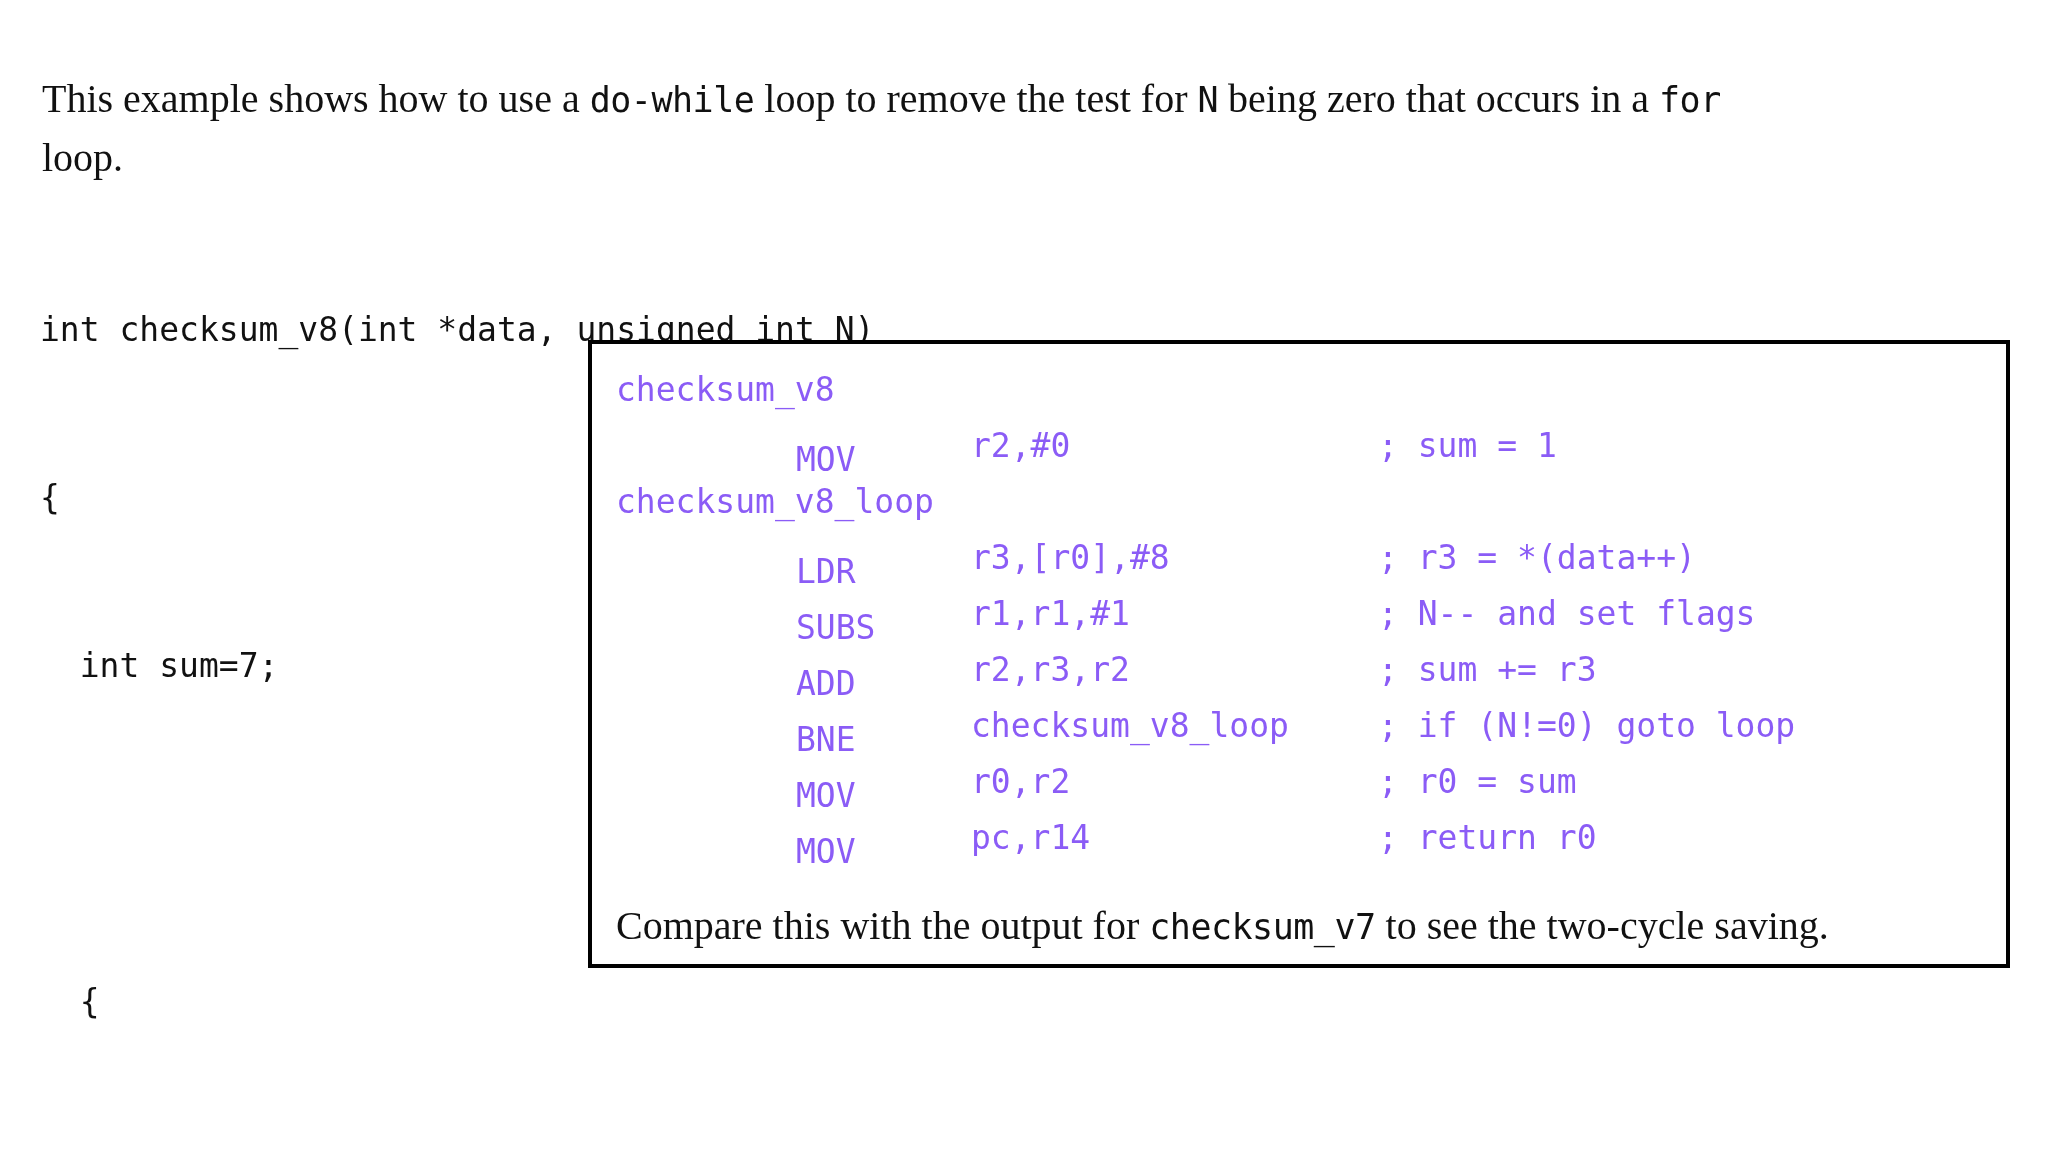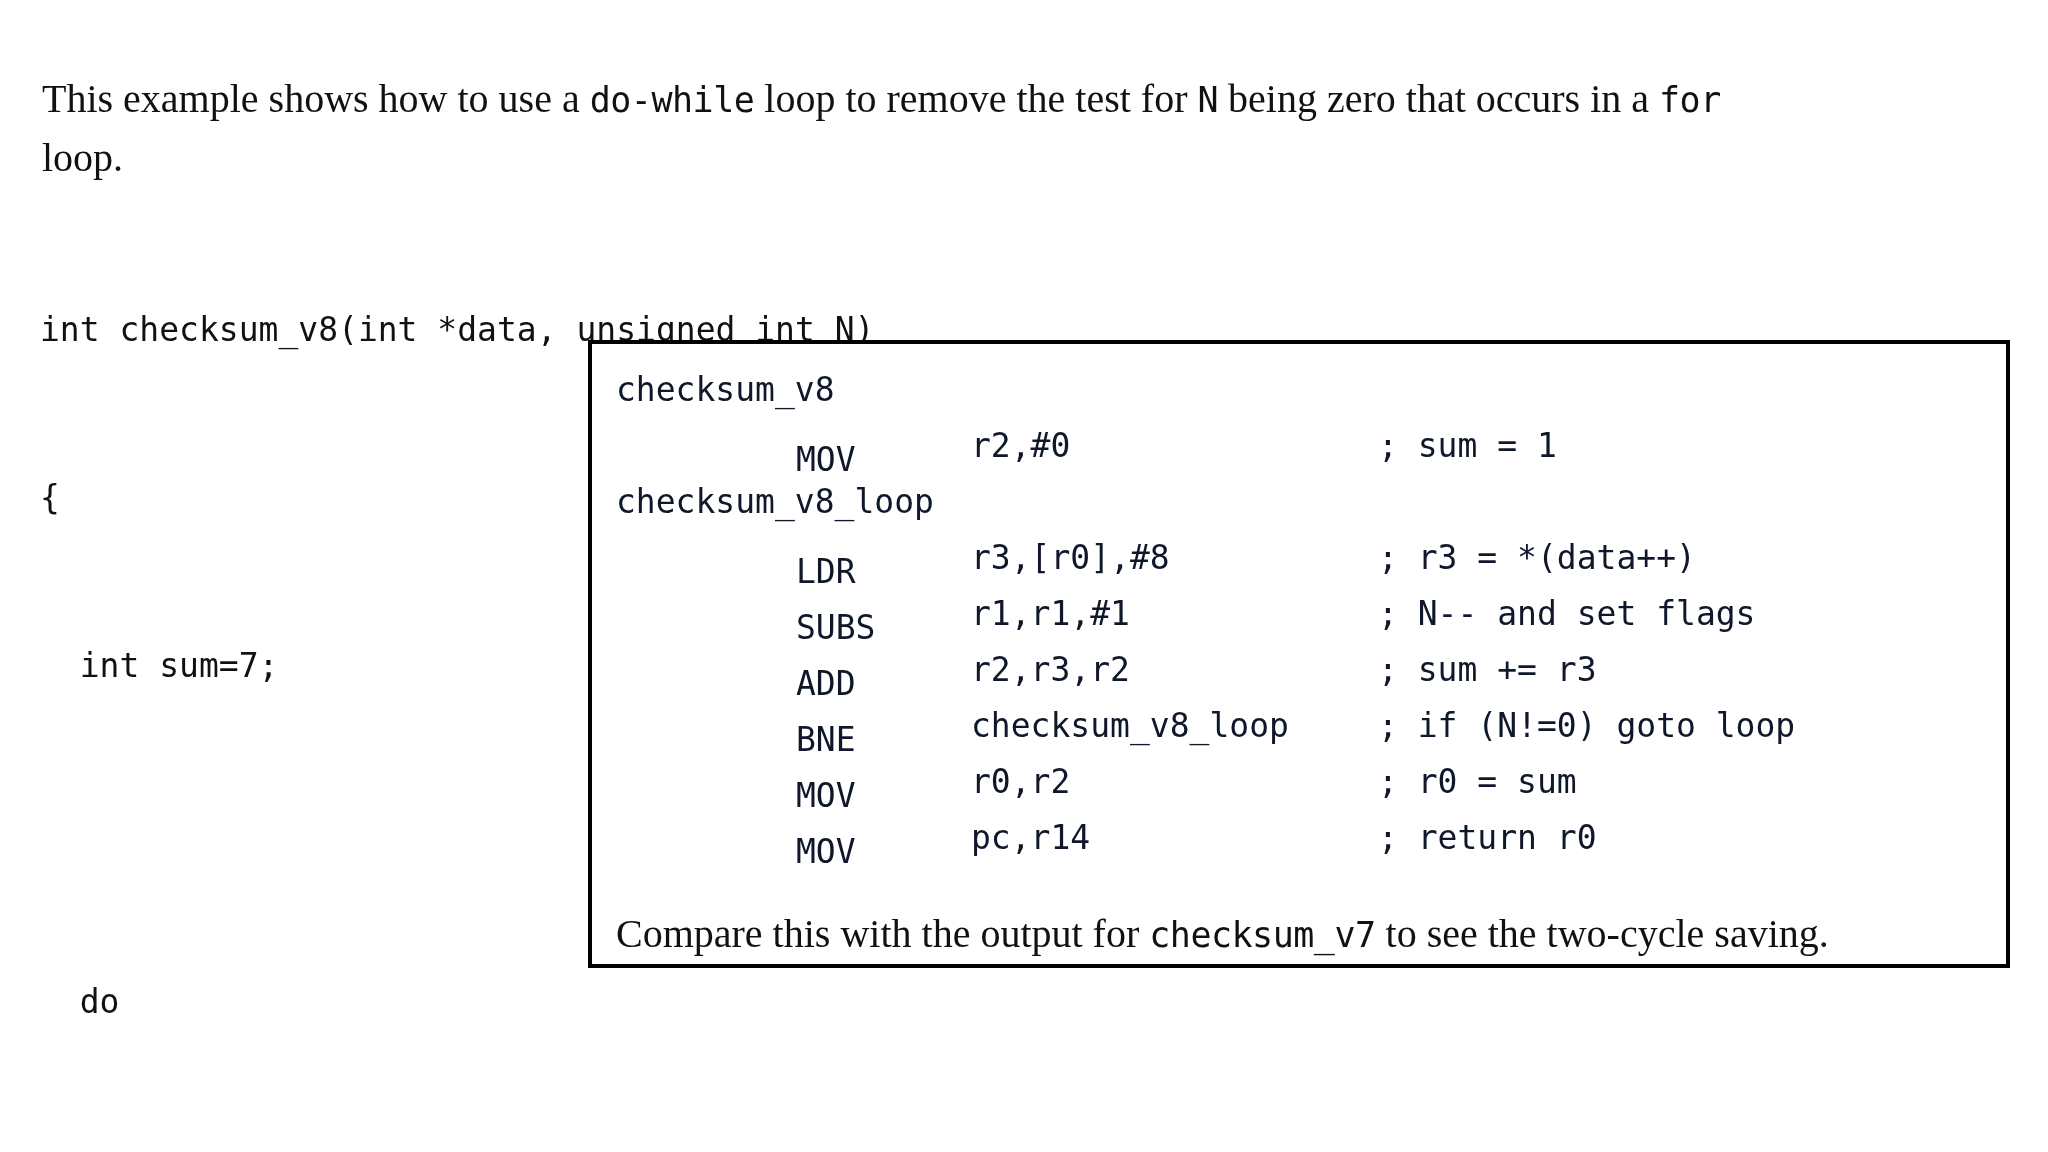--- a/index.html
+++ b/index.html
@@ -59,21 +59,21 @@
     box-sizing: border-box;
     background: #ffffff;
   }
   #asm-listing {
     position: absolute;
     left: 24px;
     top: 18px;
     font-family: "DejaVu Sans Mono", "Liberation Mono", monospace;
     font-size: 33px;
     line-height: 56px;
-    color: #0f172a;
+    color: #8b5cf6;
   }
   .asm-row {
     height: 56px;
     position: relative;
     white-space: pre;
   }
   .asm-label {
     position: absolute;
     left: 0;
     top: 0;
@@ -90,21 +90,21 @@
   }
   .asm-comment {
     position: absolute;
     left: 762px;
     top: 0;
   }
 
   #asm-caption {
     position: absolute;
     left: 24px;
-    bottom: 4px;
+    bottom: 12px;
     width: 1380px;
     font-family: "Liberation Serif", "DejaVu Serif", serif;
     font-size: 40px;
     line-height: 50px;
     color: #111111;
     white-space: nowrap;
   }
   #asm-caption .mono {
     font-family: "DejaVu Sans Mono", "Liberation Mono", monospace;
     font-size: 35px;
@@ -116,21 +116,20 @@
 
 <div id="page">
 
   <p id="intro"><span>This example shows how to use a </span><span class="mono">do-while</span><span> loop to remove the test for </span><span class="mono">N</span><span> being zero that occurs in a </span><span class="mono">for</span><span> loop.</span></p>
 
   <div id="c-listing">
     <div class="cline">int checksum_v8(int *data, unsigned int N)</div>
     <div class="cline">{</div>
     <div class="cline">  int sum=7;</div>
     <div class="cline"></div>
-    <div class="cline">  do</div>
     <div class="cline">  {</div>
     
     
     
     
   </div>
 
   <div id="asm-box">
 
     <div id="asm-listing">

